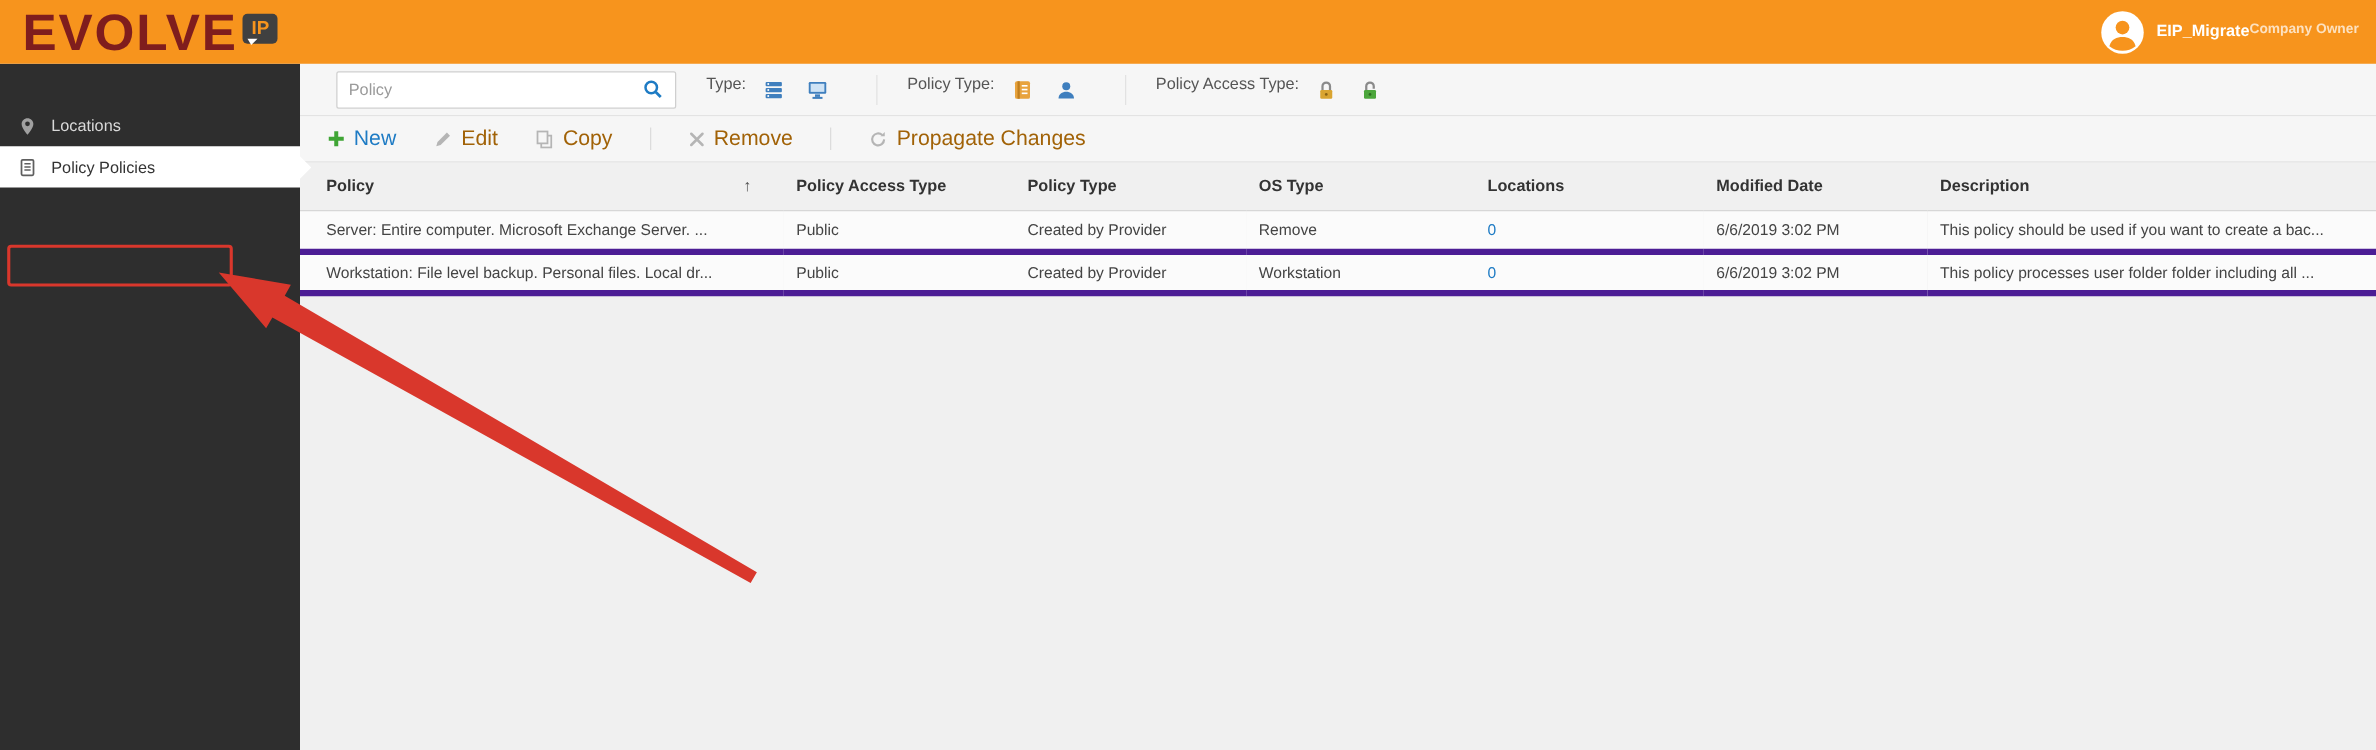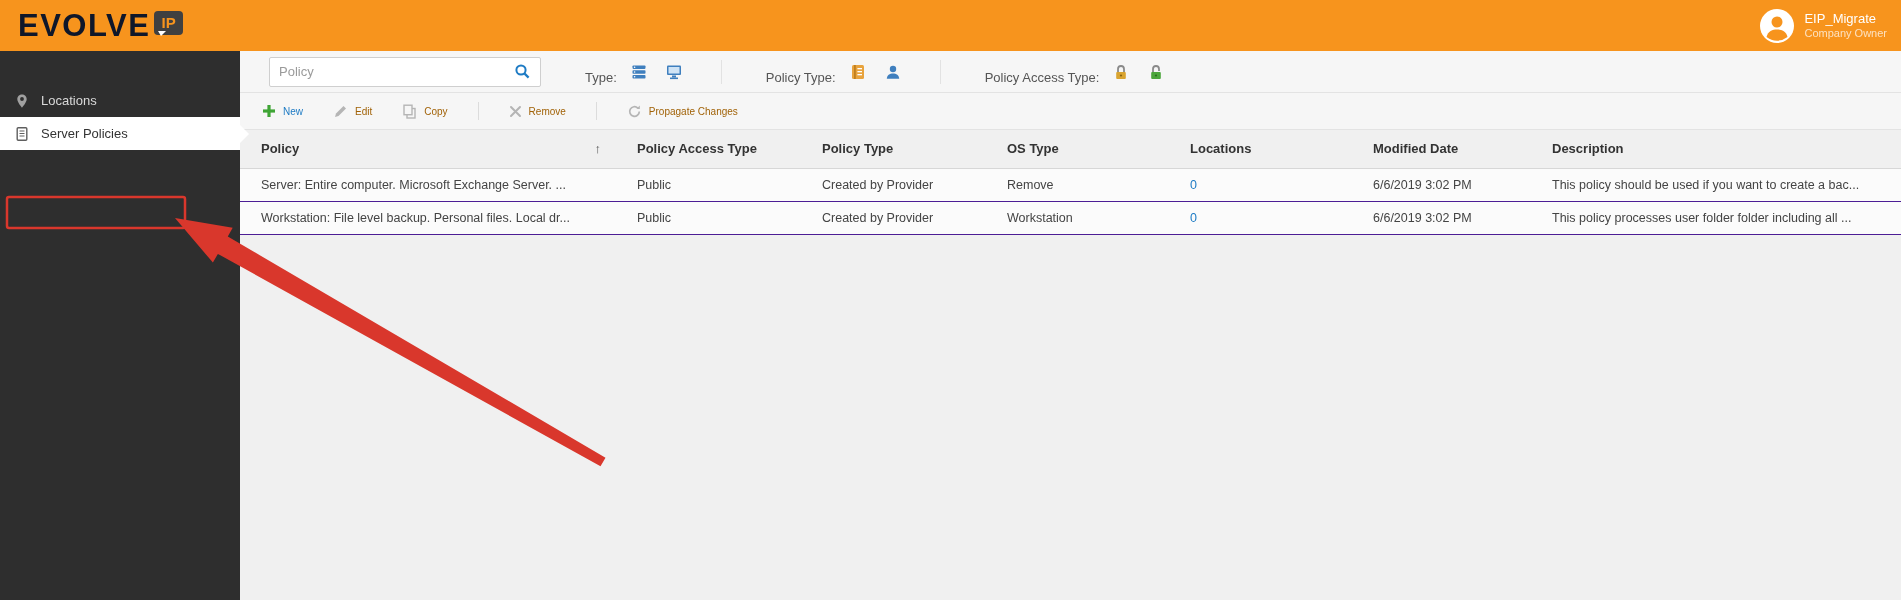--- a/index.html
+++ b/index.html
@@ -4,27 +4,27 @@
 <style>
   * { margin:0; padding:0; box-sizing:border-box; }
   html,body { width:1901px; height:600px; overflow:hidden; }
   body { font-family:"Liberation Sans", sans-serif; background:#f0f0f0; }
   .page { position:relative; width:1901px; height:600px; overflow:hidden; background:#f0f0f0; }
 
   
   .topbar { position:absolute; top:0; left:0; width:100%; height:51px; background:#f7941d;
             display:flex; align-items:center; justify-content:space-between; padding:0 10px 0 18px; z-index:10; }
   .logo { display:flex; align-items:flex-start; gap:4px; }
-  .logo-text { color:#0f172a; font-size:31px; font-weight:bold; letter-spacing:1.5px; line-height:40px; }
+  .logo-text { color:#7f1d1d; font-size:41px; font-weight:bold; letter-spacing:1.5px; line-height:40px; }
   .logo-bubble { position:relative; background:#404040; color:#f7941d; font-weight:bold; font-size:15px;
                  padding:3px 7px 4px; border-radius:4px; margin-top:5px; }
   .logo-bubble::after { content:""; position:absolute; left:4px; bottom:-6px; width:0; height:0;
                  border:5px solid transparent; border-top-color:#fff; border-left-width:3px; }
   .user { display:flex; align-items:center; gap:9px; padding-right:4px; cursor:pointer; }
-  .user-text { display:flex; flex-direction:column; line-height:1.25; }
+  .user-text { display:flex; line-height:1.25;font-weight:bold; }
   .user-name { color:#fff; font-size:13px; }
   .user-role { color:rgba(255,255,255,0.72); font-size:11px; }
 
   
   .sidebar { position:absolute; top:51px; left:0; width:240px; bottom:0; background:#2e2e2e; z-index:5; overflow:visible; }
   .exit-row { height:46px; display:flex; align-items:center; gap:12px; padding:0 16px; color:#fff;
               font-size:13.5px; cursor:pointer; }
   .side-nav { margin-top:33px; }
   .side-item { height:33px; display:flex; align-items:center; gap:11px; padding:0 14px; color:#d9d9d9;
                font-size:13px; cursor:pointer; position:relative; }
@@ -35,37 +35,37 @@
 
   
   .main { position:absolute; top:51px; left:240px; right:0; bottom:0; background:#f0f0f0; }
   .filter-bar { height:42px; background:#f6f6f6; border-bottom:1px solid #e3e3e3; display:flex;
                 align-items:center; padding-left:29px; gap:0; }
   .searchbox { width:272px; height:30px; background:#fff; border:1px solid #cfcfcf; border-radius:2px;
                display:flex; align-items:center; padding:0 9px; gap:6px; }
   .searchbox input { flex:1; border:none; outline:none; background:transparent; font-size:13px; color:#333;
                font-family:"Liberation Sans", sans-serif; }
   .searchbox input::placeholder { color:#9a9a9a; }
-  .fgroup { display:flex; align-items:flex-end; gap:9px; font-size:13px; color:#555; margin-left:44px; }
+  .fgroup { display:flex; align-items:flex-start; gap:9px; font-size:13px; color:#555; margin-left:24px; }
   .icon-btn { width:26px; height:26px; display:flex; align-items:center; justify-content:center;
               border-radius:3px; cursor:pointer; }
   .vsep { width:1px; height:24px; background:#e2e2e2; margin-left:34px; }
 
   .action-bar { height:37px; background:#f6f6f6; border-bottom:1px solid #e3e3e3; display:flex;
-                align-items:center; padding-left:22px; font-size:10px; }
+                align-items:center; padding-left:22px; font-size:17px; }
   .action { display:flex; align-items:center; gap:7px; color:#a16207; cursor:default; margin-right:30px; }
   .action.enabled { color:#1e7bc4; cursor:pointer; }
   .asep { width:1px; height:18px; background:#dcdcdc; margin-right:30px; }
 
   table.grid { width:100%; border-collapse:collapse; table-layout:fixed; }
   table.grid th { text-align:left; font-weight:bold; color:#333; font-size:13px; height:38px;
                   padding:0 10px; border-bottom:1px solid #d7d7d7; white-space:nowrap; overflow:hidden; }
   table.grid th:first-child, table.grid td:first-child { padding-left:21px; }
   table.grid td { height:33px; padding:0 10px; color:#444; font-size:12.5px; background:#fbfbfb;
-                  border-bottom:1px solid #4c1d95; white-space:nowrap; overflow:hidden; text-overflow:ellipsis; }
+                  border-bottom:5px solid #4c1d95; white-space:nowrap; overflow:hidden; text-overflow:ellipsis; }
   .th-flex { display:flex; align-items:center; }
   .sort-arrow { margin-left:auto; margin-right:16px; color:#555; font-size:13px; font-weight:normal; }
   .loc-link { color:#1e7bc4; cursor:pointer; }
 
   
   .annotation-layer { position:absolute; top:0; left:0; width:1901px; height:600px; z-index:60; pointer-events:none; }
 </style>
 </head>
 <body>
 
@@ -105,21 +105,21 @@
       </div>
 
 
       <div class="side-item selected">
         <span class="si-icon">
           <svg width="16" height="16" viewBox="0 0 16 16">
             <rect x="3.2" y="1.8" width="9.6" height="12.4" rx="1" fill="none" stroke="#5f5f5f" stroke-width="1.4"></rect>
             <path d="M5.5 5h5M5.5 7.5h5M5.5 10h5" stroke="#5f5f5f" stroke-width="1.2"></path>
           </svg>
         </span>
-        <span>Server Policies</span>
+        <span>Policy Policies</span>
       </div>
 
 
 
     </nav>
   </aside>
 
   <main class="main">
 
     <div class="filter-bar">

